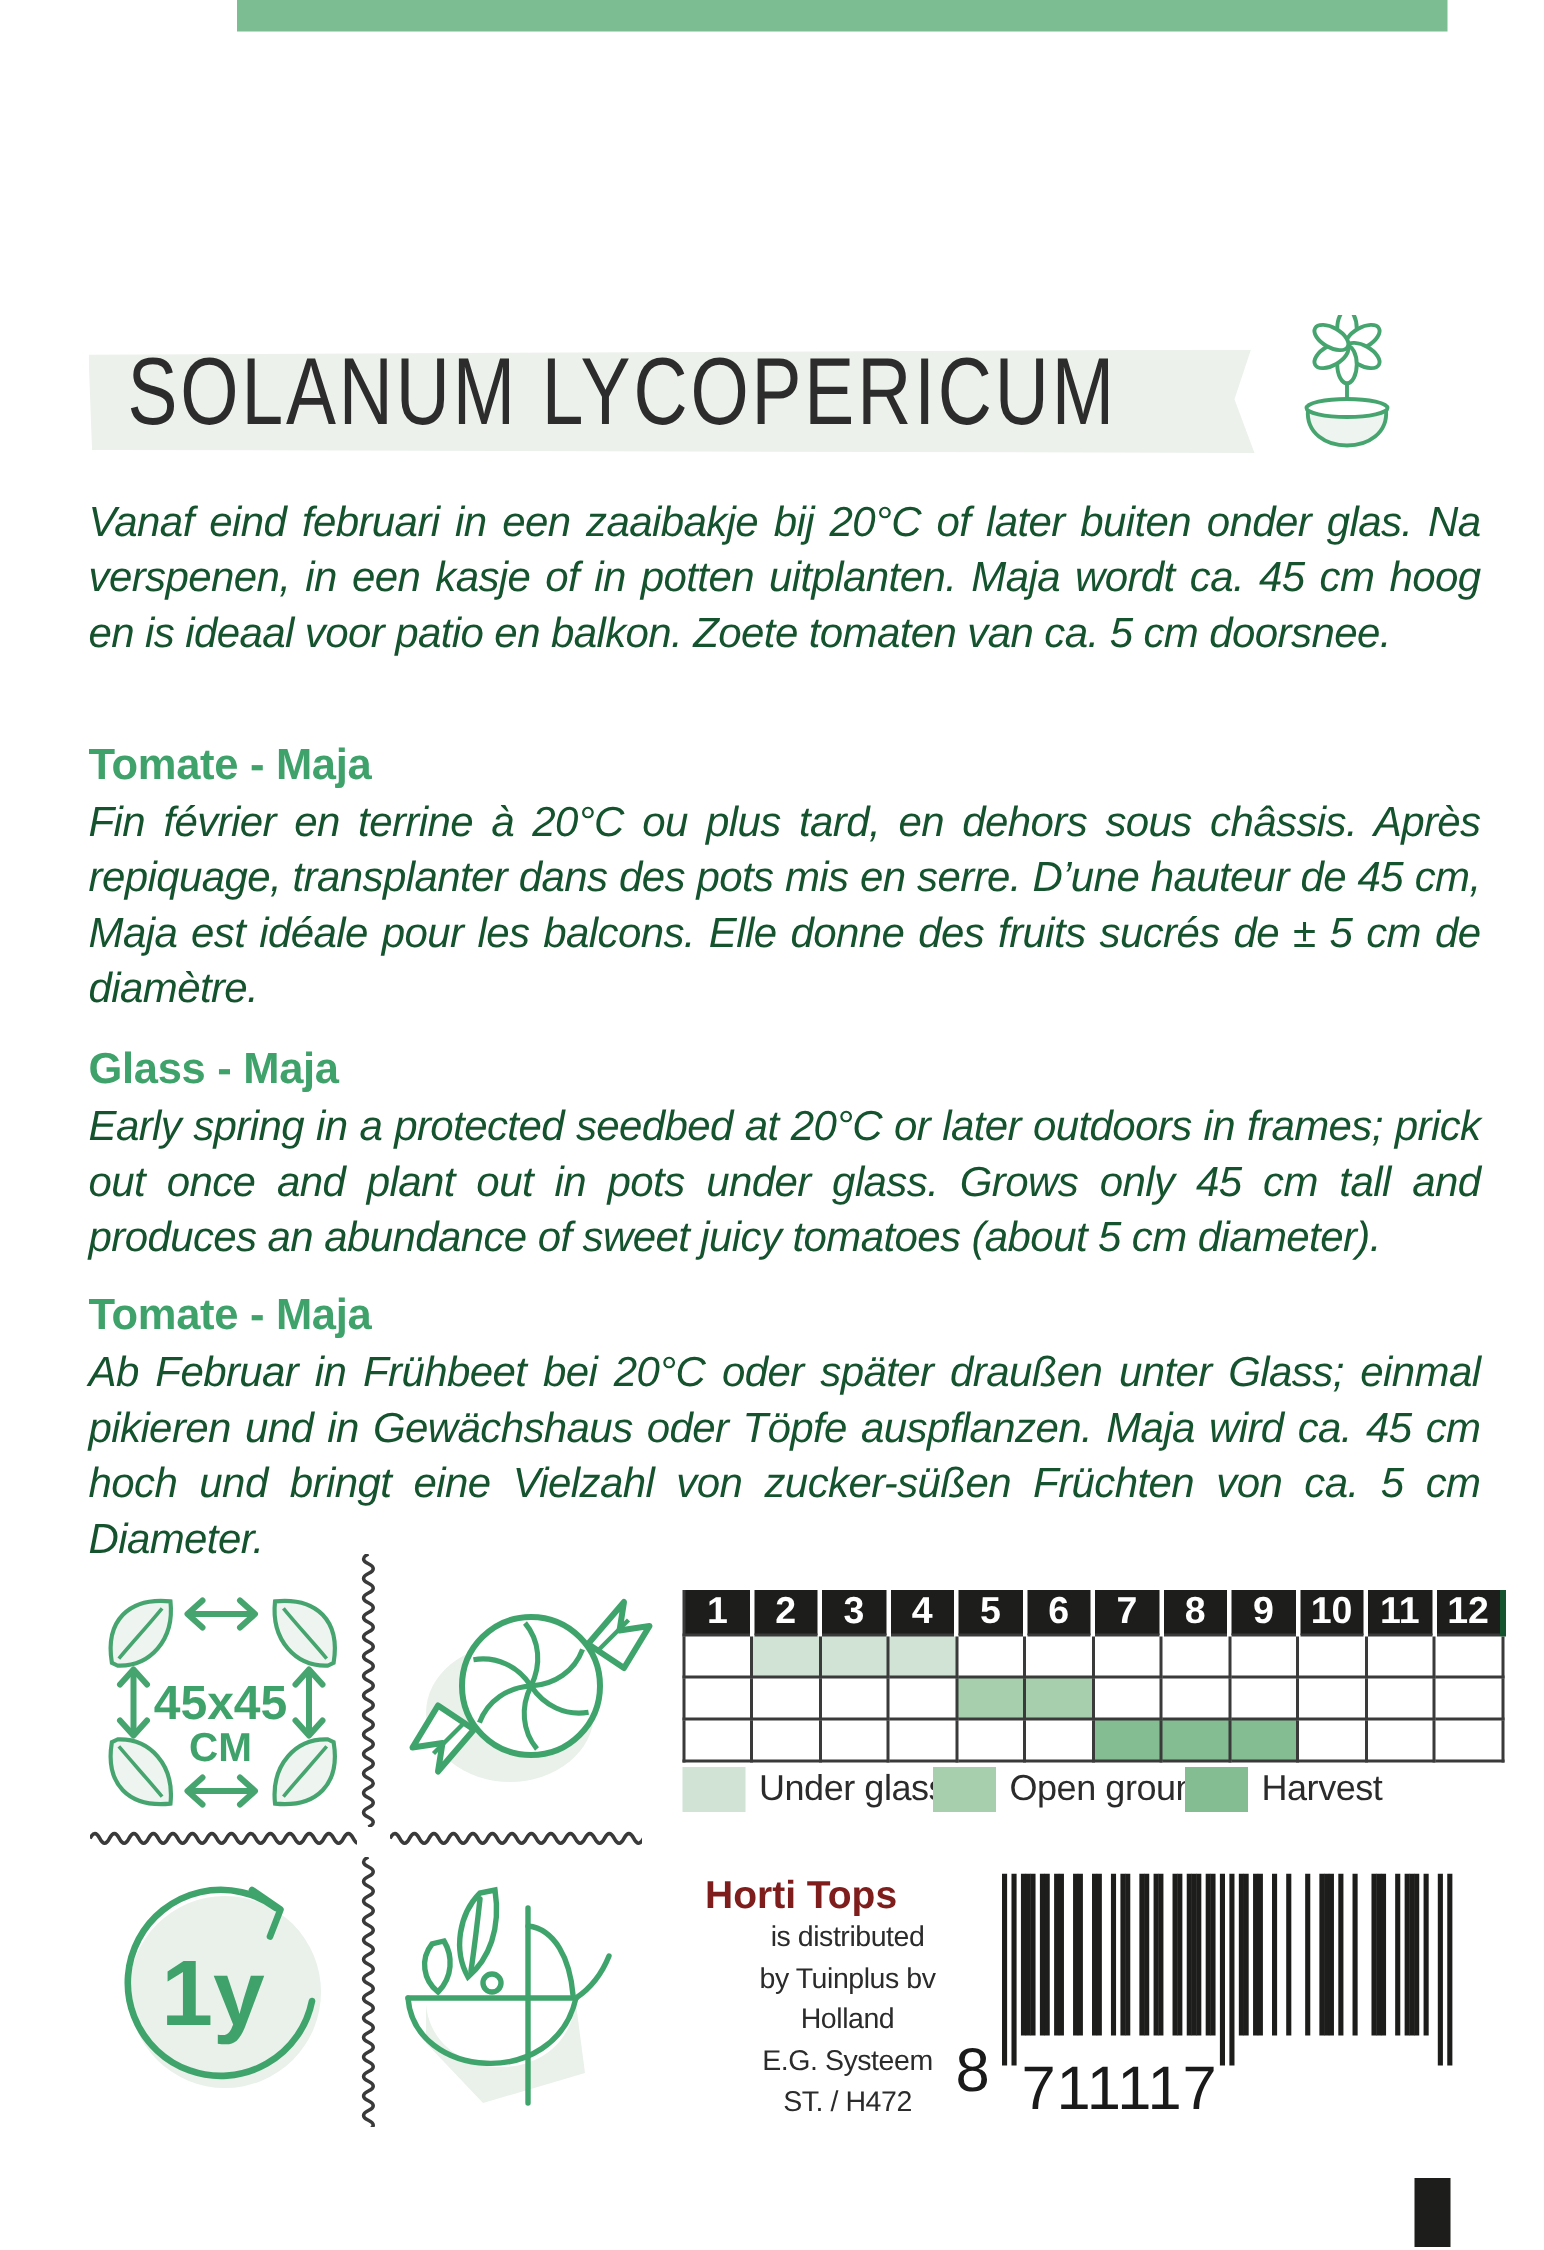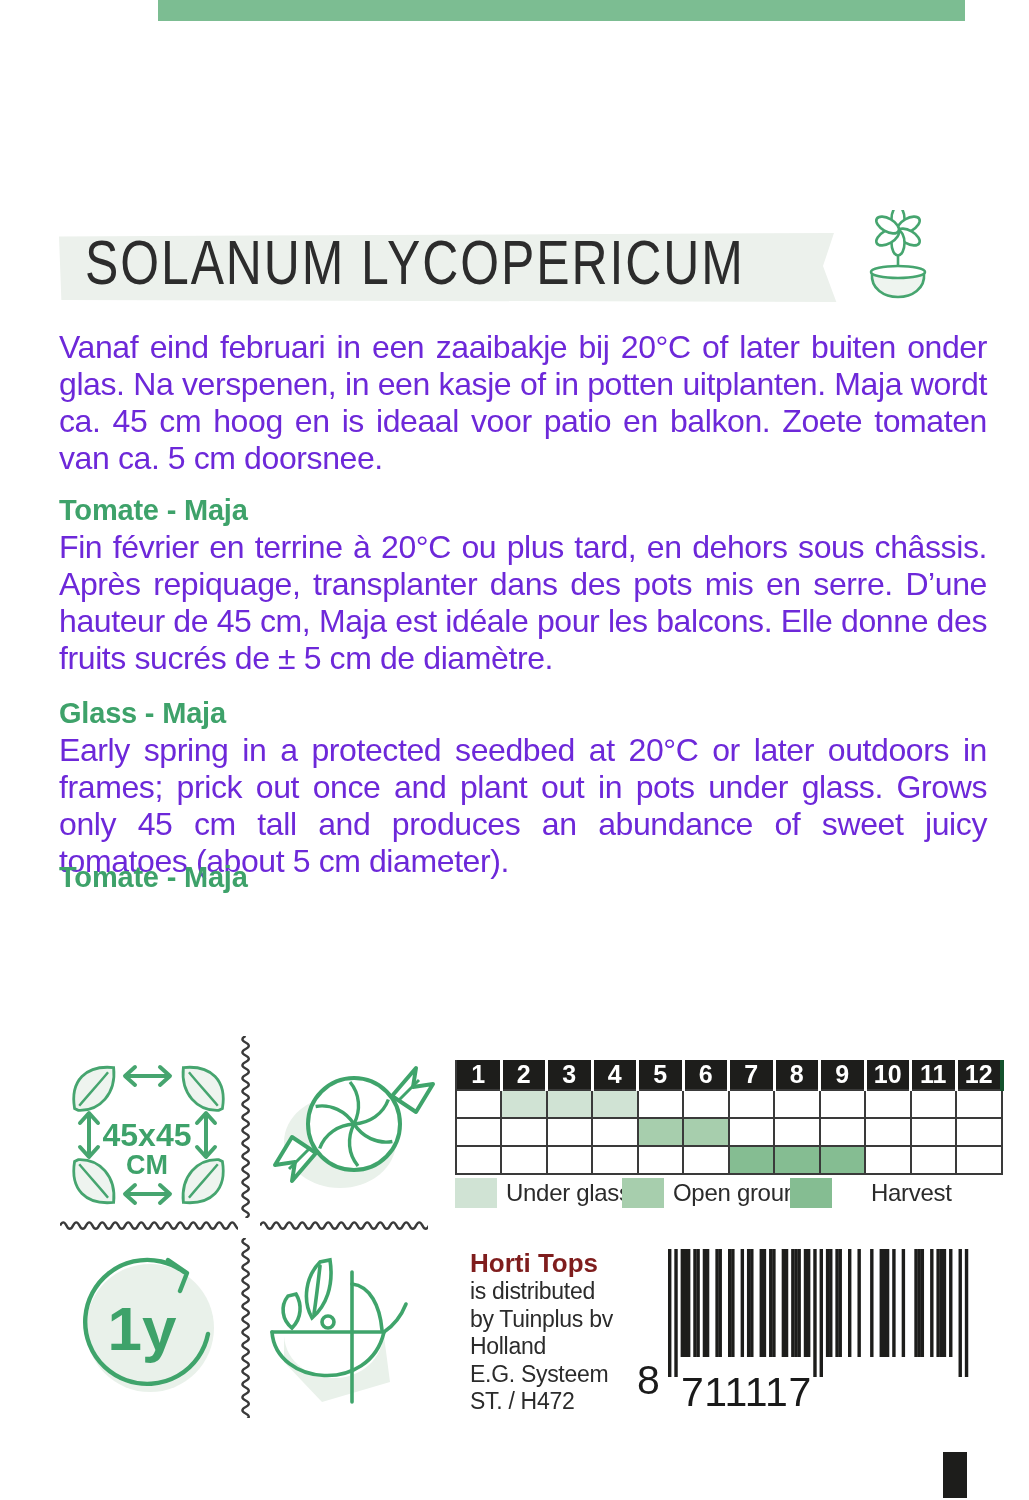--- a/index.html
+++ b/index.html
@@ -19,44 +19,44 @@
     clip-path:polygon(0 5%, 98.6% 0%, 97.2% 48%, 98.9% 100%, 0.3% 97%);
     display:flex;
   }
   .banner-text{
     display:inline-block;margin-left:26px;font-size:52px;letter-spacing:2px;color:#2c2c2c;
     transform:scale(0.96,1.22);transform-origin:left center;white-space:nowrap;
   }
   .flower-pot{position:absolute;left:856px;top:210px;}
   .section{position:absolute;left:59px;width:928px;}
   .section h2{margin:0 0 4px 0;font-size:29px;line-height:30px;font-weight:bold;color:var(--accent);letter-spacing:-0.2px;}
-  .section p{margin:0;font-size:32px;line-height:37px;text-align:justify;color:#6d28d9;letter-spacing:-0.4px;}
+  .section p{margin:0;font-size:28px;line-height:37px;text-align:justify;color:#14532d;letter-spacing:-0.4px;font-style:italic;}
   #sec-nl{top:329px;} #sec-fr{top:495px;} #sec-en{top:698px;} #sec-de{top:862px;}
   .wave{position:absolute;}
   .icon-svg{position:absolute;}
   .icon-svg text{font-family:"Liberation Sans", sans-serif;}
   
   .calendar{position:absolute;left:455px;top:1060px;}
   .calendar table{border-collapse:collapse;table-layout:fixed;width:510px;}
   .calendar th{
     width:42.5px;height:29px;background:var(--black);color:#fff;font-size:25px;font-weight:bold;
     border-left:3px solid #fff;border-right:3px solid #fff;border-top:none;border-bottom:2px solid #3a3a3a;
     text-align:center;padding:0;font-family:"Liberation Sans", sans-serif;
   }
   .calendar th:first-child{border-left:2px solid #3a3a3a;}
   .calendar th:last-child{border-right:4px solid #14532d;}
   .calendar td{height:26px;border:2px solid #3a3a3a;padding:0;background:#fff;}
   .legend-item{position:absolute;top:1178px;display:flex;align-items:center;}
   .legend-item .swatch{width:42px;height:30px;display:inline-block;}
   .legend-item .lg-label{font-size:24px;color:#2b2b2b;margin-left:9px;letter-spacing:-0.3px;}
-  #legend-0{left:455px;} #legend-1{left:622px;} #legend-2{left:790px;gap:30px;}
+  #legend-0{left:455px;} #legend-1{left:622px;} #legend-2{left:790px;}
   
   .distributor{position:absolute;left:470px;top:1248px;width:190px;}
   .dist-name{font-size:26px;font-weight:bold;line-height:30px;color:#7f1d1d;}
-  .dist-line{font-size:23px;line-height:27.5px;color:#2b2b2b;letter-spacing:-0.3px;}
+  .dist-line{font-size:19px;line-height:27.5px;color:#2b2b2b;letter-spacing:-0.3px;text-align:center;}
   
   .barcode{position:absolute;left:637px;top:1249px;width:334px;height:150px;}
   .bc-bars{position:absolute;left:30px;top:0;}
   .bc-digit{position:absolute;font-size:41px;color:#1a1a1a;top:108px;letter-spacing:0.5px;}
   .bc-first{left:0;}
   .bc-g1{left:44px;margin-top:12px;}
   .bc-g2{left:190px;}
   .print-mark{position:absolute;left:943px;top:1452px;width:24px;height:46px;background:var(--black);}
 </style>
 </head>
@@ -92,20 +92,21 @@
   <section class="section" id="sec-fr">
     <h2>Tomate - Maja</h2>
     <p>Fin février en terrine à 20°C ou plus tard, en dehors sous châssis. Après repiquage, transplanter dans des pots mis en serre. D’une hauteur de 45 cm, Maja est idéale pour les balcons. Elle donne des fruits sucrés de ± 5 cm de diamètre.</p>
   </section>
   <section class="section" id="sec-en">
     <h2>Glass - Maja</h2>
     <p>Early spring in a protected seedbed at 20°C or later outdoors in frames; prick out once and plant out in pots under glass. Grows only 45 cm tall and produces an abundance of sweet juicy tomatoes (about 5 cm diameter).</p>
   </section>
   <section class="section" id="sec-de">
     <h2>Tomate - Maja</h2>
+    <p>Ab Februar in Frühbeet bei 20°C oder später draußen unter Glass; einmal pikieren und in Gewächshaus oder Töpfe auspflanzen. Maja wird ca. 45 cm hoch und bringt eine Vielzahl von zucker-süßen Früchten von ca. 5 cm Diameter.</p>
   </section>
 
   <svg class="icon-svg" style="left:55px;top:1056px" width="185" height="158" viewBox="0 0 185 158">
     <defs>
       <g id="leaf">
         <path d="M6 50 C1 20 18 3 48 6 C51 34 33 53 10 52 Z" fill="#EEF4EF" stroke="#46A56F" stroke-width="3"></path>
         <path d="M11 47 C22 34 33 22 42 11" fill="none" stroke="#46A56F" stroke-width="2.6"></path>
       </g>
     </defs>
     <use href="#leaf" transform="translate(14,6) scale(0.93)"></use>

